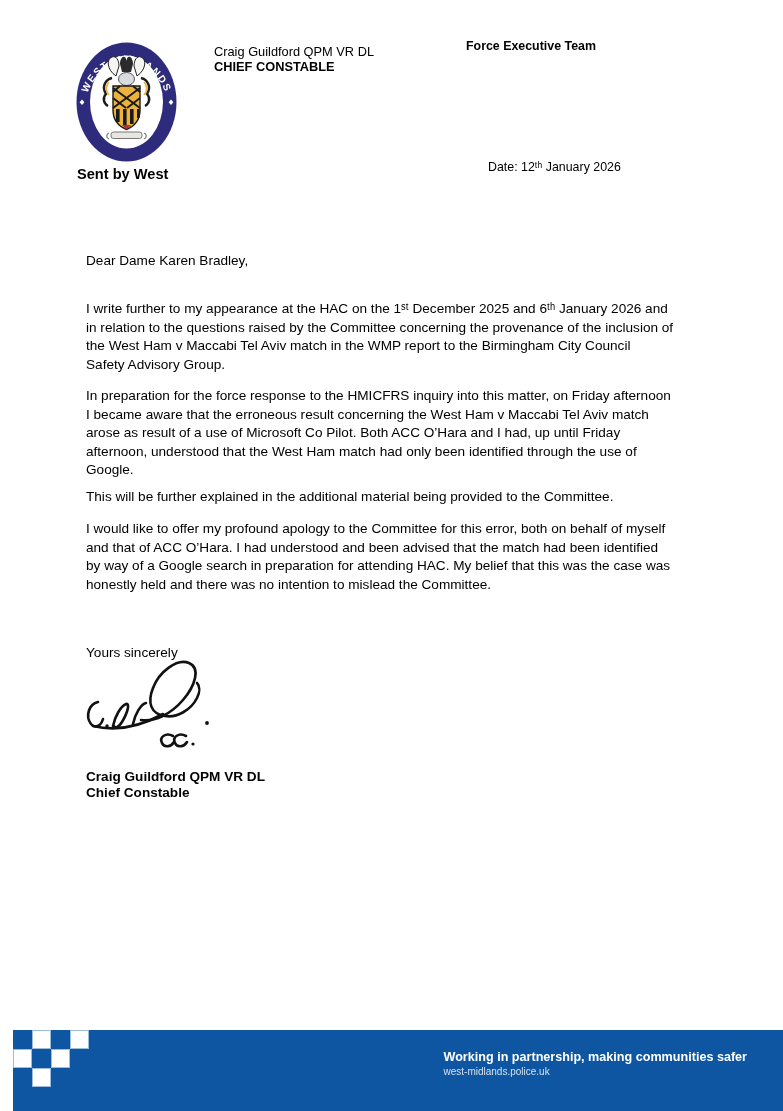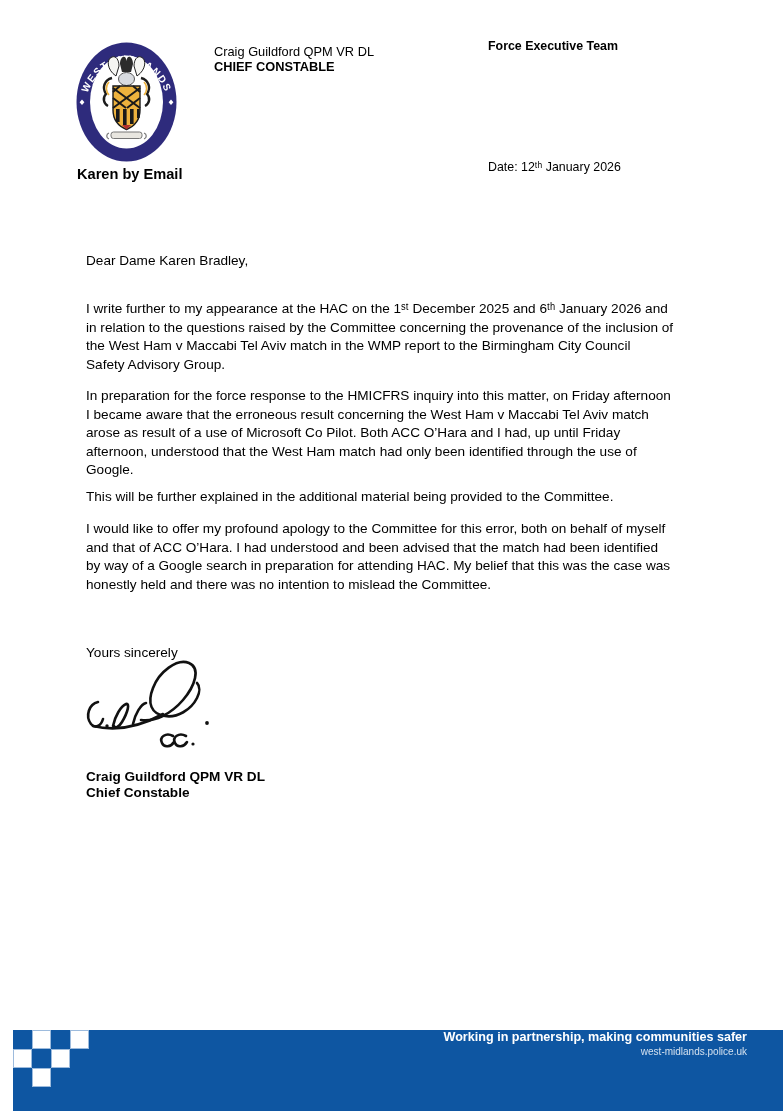--- a/index.html
+++ b/index.html
@@ -10,42 +10,42 @@
     font-family:"Liberation Sans", sans-serif;
     color:#000;
     overflow:hidden;
     margin:0 auto;
   }
   .abs{position:absolute;}
   .pre{white-space:pre-line;}
   
   .sender{left:214px;top:45px;font-size:12.8px;line-height:14.6px;}
   .sender .title{font-weight:bold;}
-  .addr{left:488px;top:39px;font-size:12.4px;line-height:14.4px;text-align:right;}
+  .addr{left:466px;top:39px;font-size:12.4px;line-height:14.4px;text-align:right;}
   .addr .dept{font-weight:bold;}
   .sentby{left:77px;top:166px;font-size:14.6px;font-weight:bold;}
   .dateline{left:488px;top:160px;font-size:12.4px;}
   
   .para{left:86px;width:650px;font-size:13.6px;line-height:18.5px;}
   .salutation{top:252px;}
   .p2{top:300px;}
   .p3{top:387px;}
   .p4{top:488px;}
   .p5{top:520px;}
   .valediction{top:644px;}
   .signoff{left:86px;top:769px;font-size:13.6px;line-height:15.8px;font-weight:bold;}
   
   .footer-band{
     left:13px;top:1030px;width:770px;height:81px;
     background:#0E56A2;
   }
   .sq{position:absolute;width:19px;height:19px;box-sizing:border-box;}
   .sq.w{background:#ffffff;border:1px solid #9dbbdd;}
   .footer-text{
-    position:absolute;right:36px;top:0;text-align:right;color:#fff;
+    position:absolute;right:36px;top:20px;color:#fff;
   }
   .footer-text .tagline{font-size:12.6px;font-weight:bold;line-height:15px;}
   .footer-text .site{font-size:10px;color:rgba(255,255,255,0.82);line-height:14px;}
   .logo-wrap{left:76px;top:42px;}
   .sig-wrap{left:82px;top:656px;}
 </style>
 </head>
 <body>
 
 <div class="page">
@@ -103,21 +103,21 @@
 
   <div class="abs sender">
     <div>Craig Guildford QPM VR DL</div>
     <div class="title">CHIEF CONSTABLE</div>
   </div>
 
   <div class="abs addr">
     <div class="dept">Force Executive Team</div>
   </div>
 
-  <div class="abs sentby">Karen by Email</div>
+  <div class="abs sentby">Sent by West</div>
 
   <div class="abs dateline">Date: 12ᵗʰ January 2026</div>
 
   <div class="abs para salutation">Dear Dame Karen Bradley,</div>
   <div class="abs para p2 pre">I write further to my appearance at the HAC on the 1ˢᵗ December 2025 and 6ᵗʰ January 2026 and
 in relation to the questions raised by the Committee concerning the provenance of the inclusion of
 the West Ham v Maccabi Tel Aviv match in the WMP report to the Birmingham City Council
 Safety Advisory Group.</div>
   <div class="abs para p4 pre">This will be further explained in the additional material being provided to the Committee.</div>
   <div class="abs para p3 pre">In preparation for the force response to the HMICFRS inquiry into this matter, on Friday afternoon

